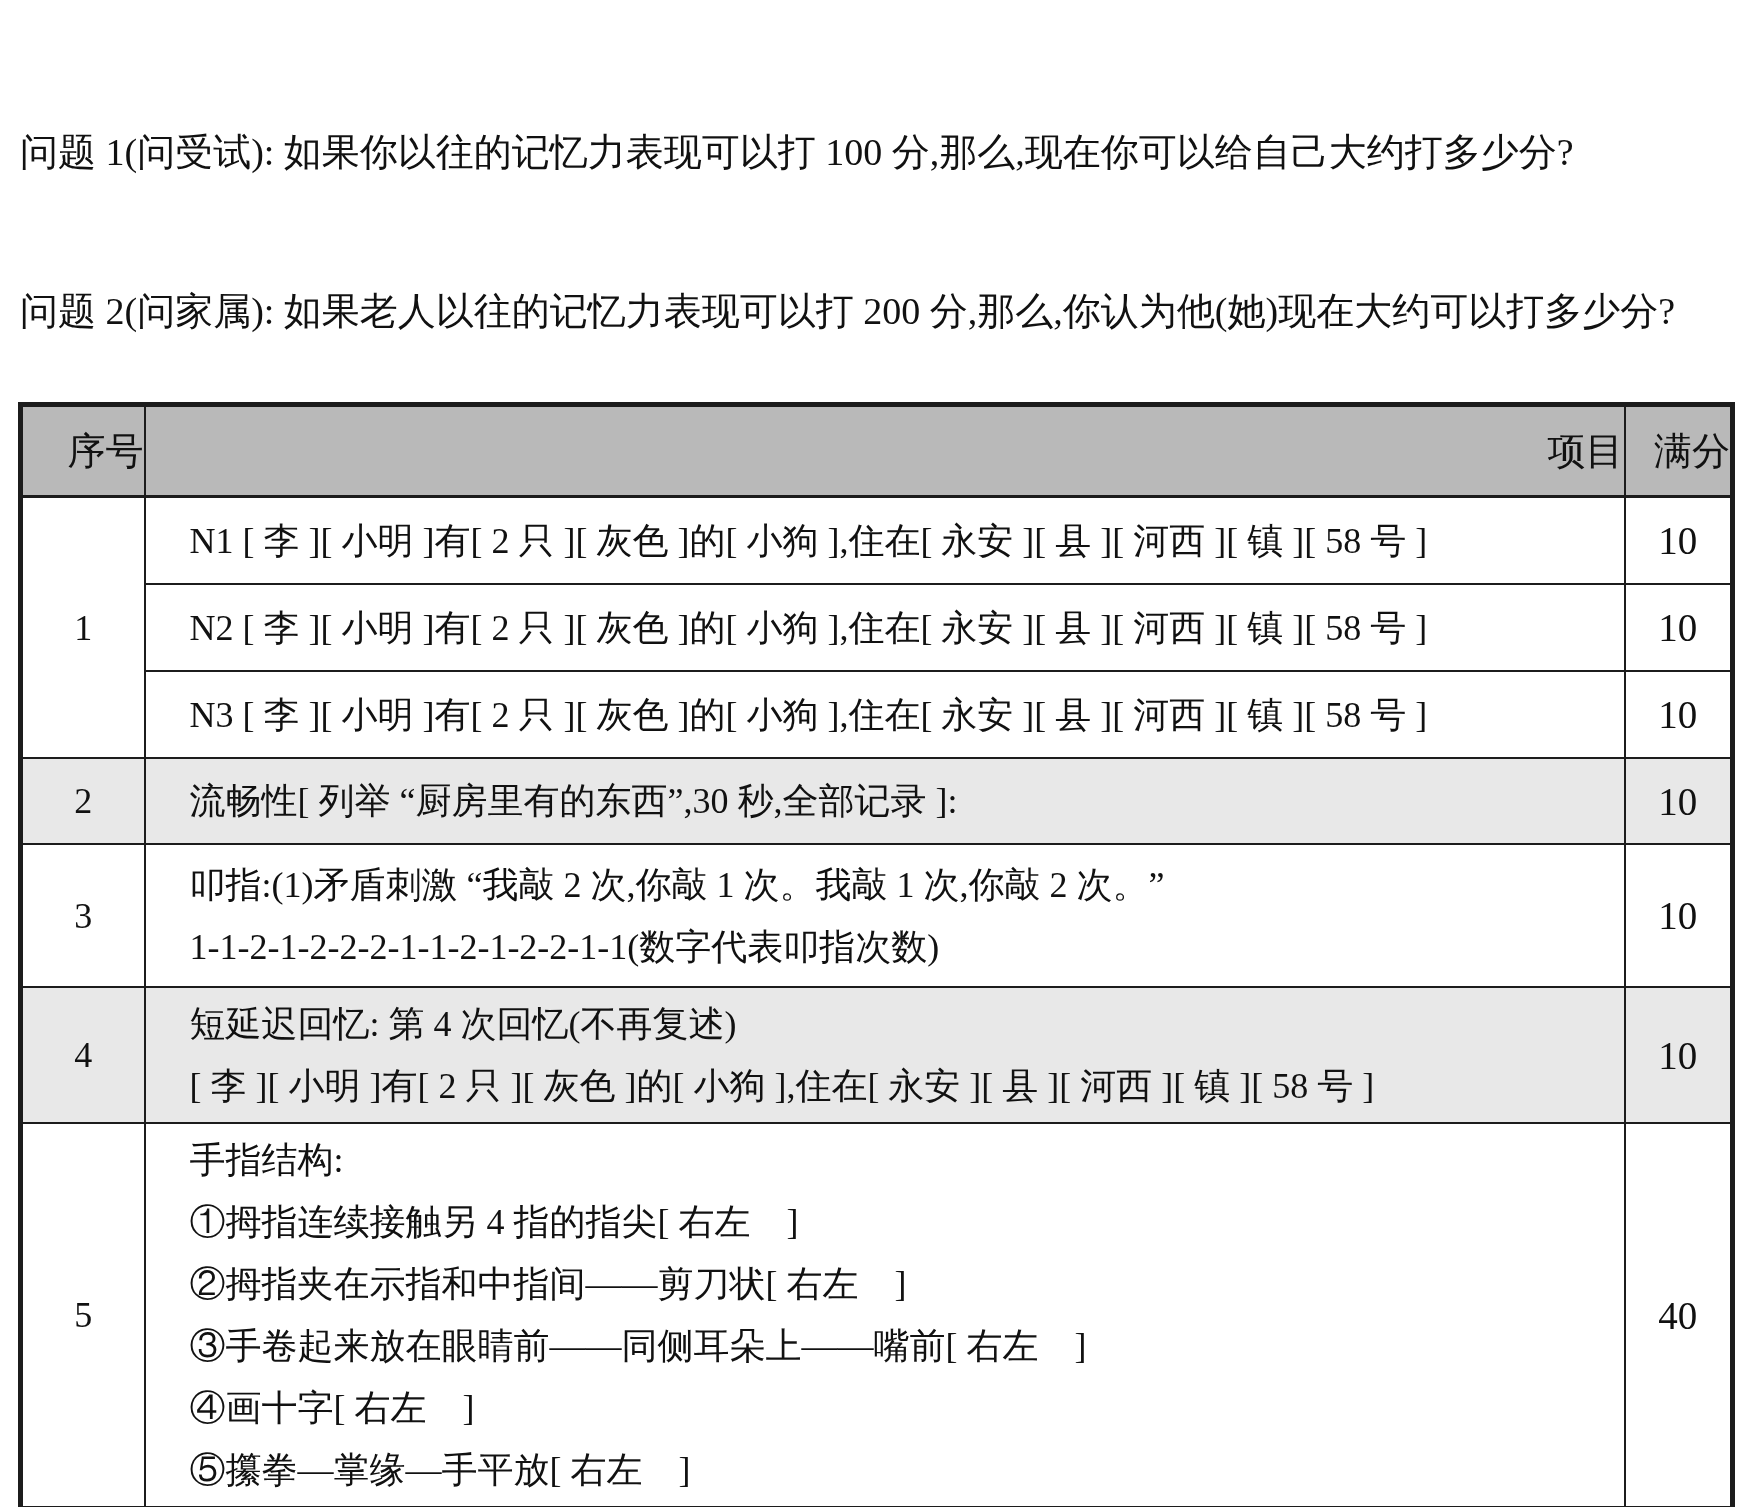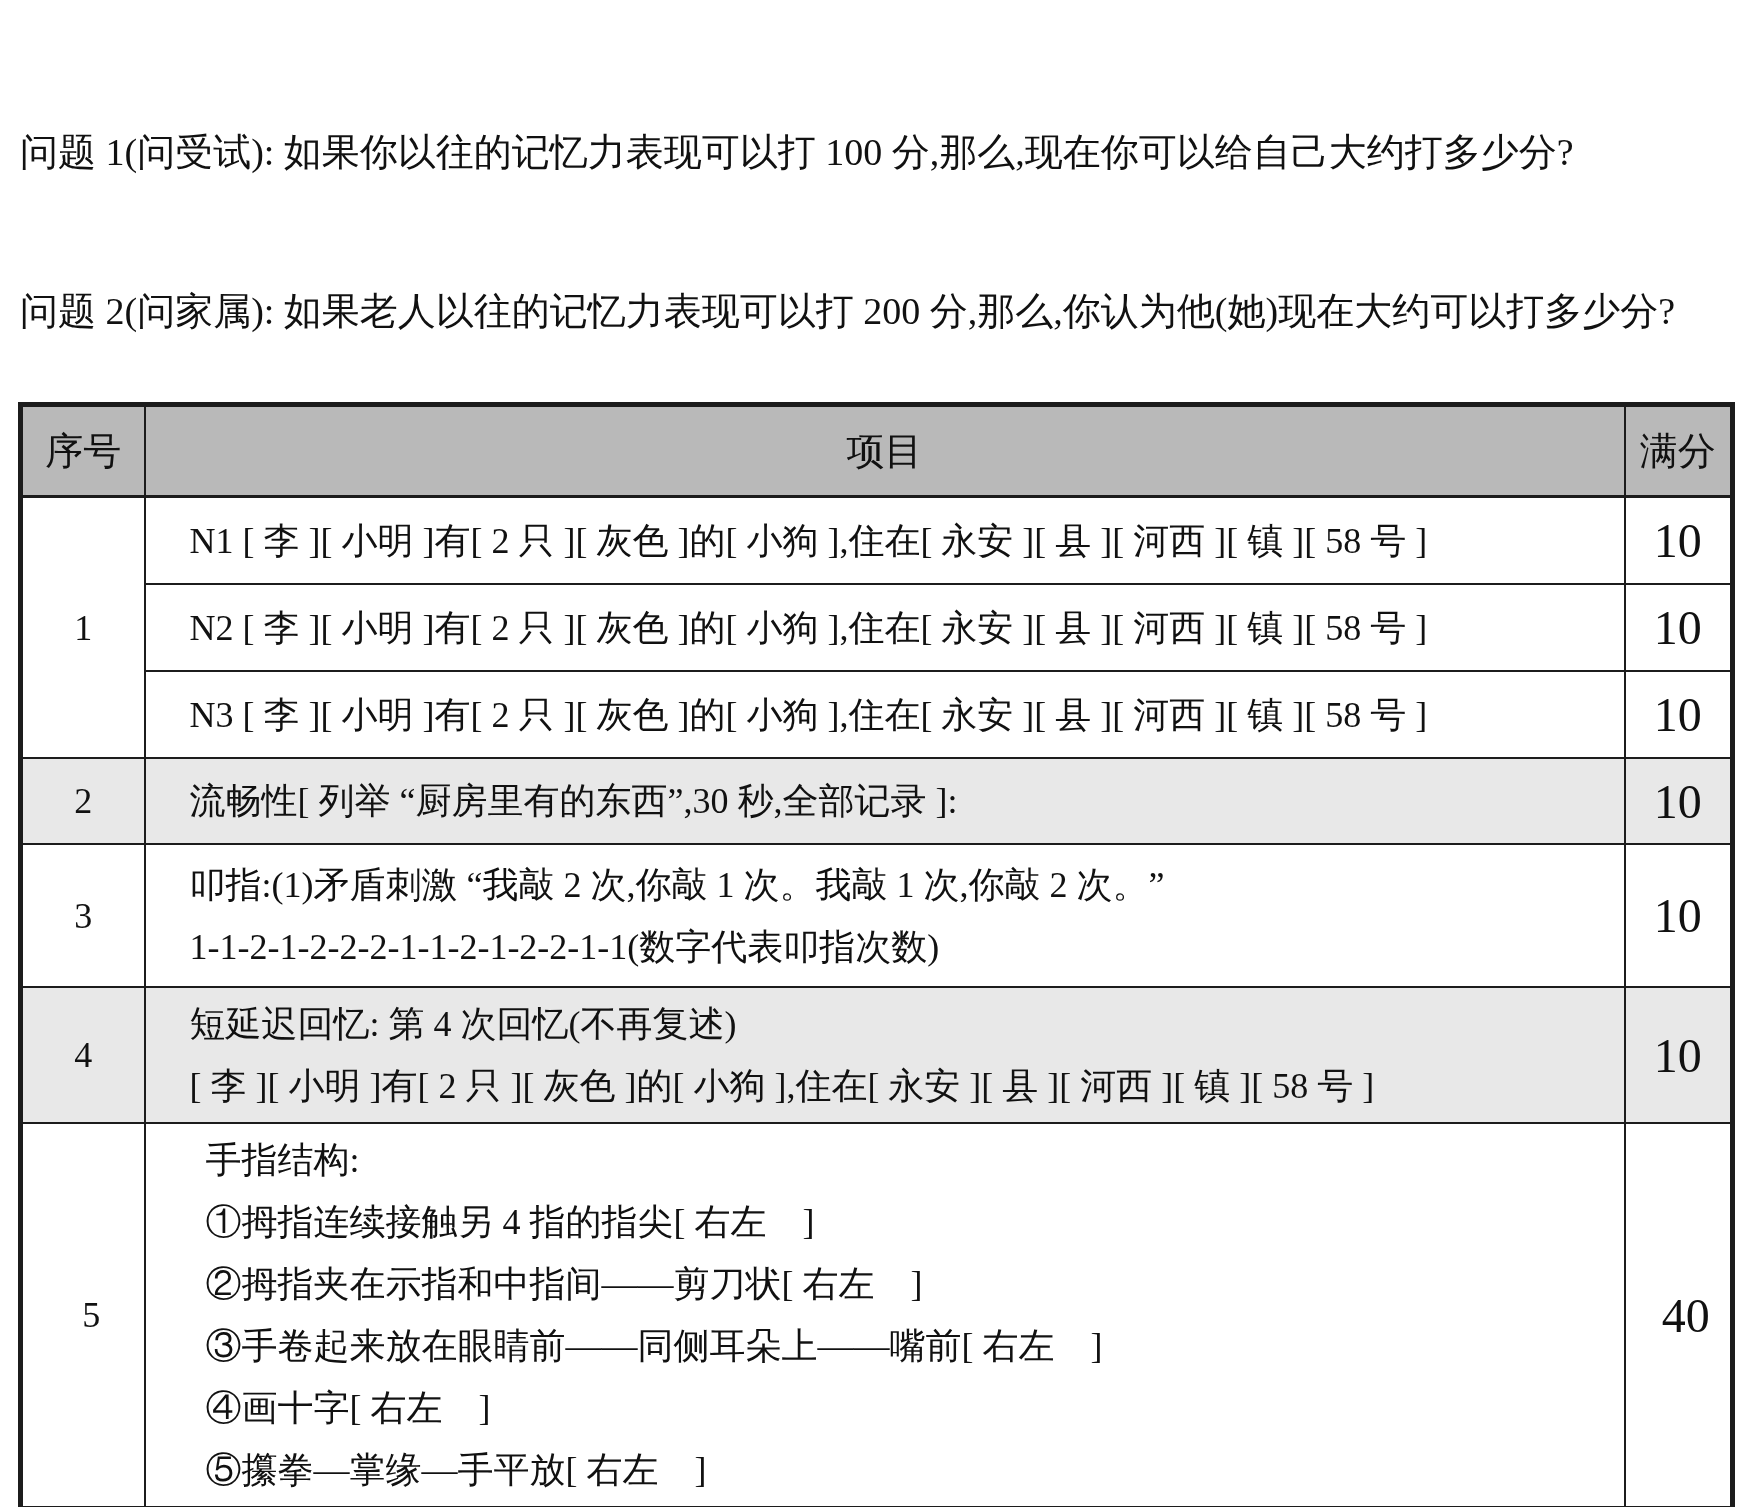--- a/index.html
+++ b/index.html
@@ -35,47 +35,47 @@
   td,th{
     border:2px solid var(--border);
     padding:0;
     vertical-align:middle;
     font-weight:normal;
   }
   tr.head th{
     background:var(--header-bg);
     height:88px;
     font-size:38px;
-    text-align:center;
+    text-align:right;
     border-bottom:3px solid var(--border);
   }
   td.idx{
     text-align:center;
     font-size:36px;
   }
   td.score{
     text-align:center;
-    font-size:48px;
+    font-size:39px;
   }
   td.item{
     font-size:36px;
   }
   td.item .line{
     padding-left:44px;
     padding-right:10px;
     line-height:62px;
     white-space:pre-wrap;
   }
   td.item .pad{padding-top:5px;padding-bottom:5px;}
   tr.shaded td{background:var(--shade-bg);}
   tr.rh-n td{height:85px;}
   tr.rh-2 td{height:84px;}
   tr.rh-3 td{height:141px;}
   tr.rh-4 td{height:131px;}
-  tr.rh-5 td{height:373px;padding-left:16px;}
+  tr.rh-5 td{height:373px;}
   tr.rh-6 td{height:144px;}
 </style>
 </head>
 <body>
 
 <div class="intro">
   <div>问题 1(问受试): 如果你以往的记忆力表现可以打 100 分,那么,现在你可以给自己大约打多少分?</div>
   <div>问题 2(问家属): 如果老人以往的记忆力表现可以打 200 分,那么,你认为他(她)现在大约可以打多少分?</div>
 </div>
 

